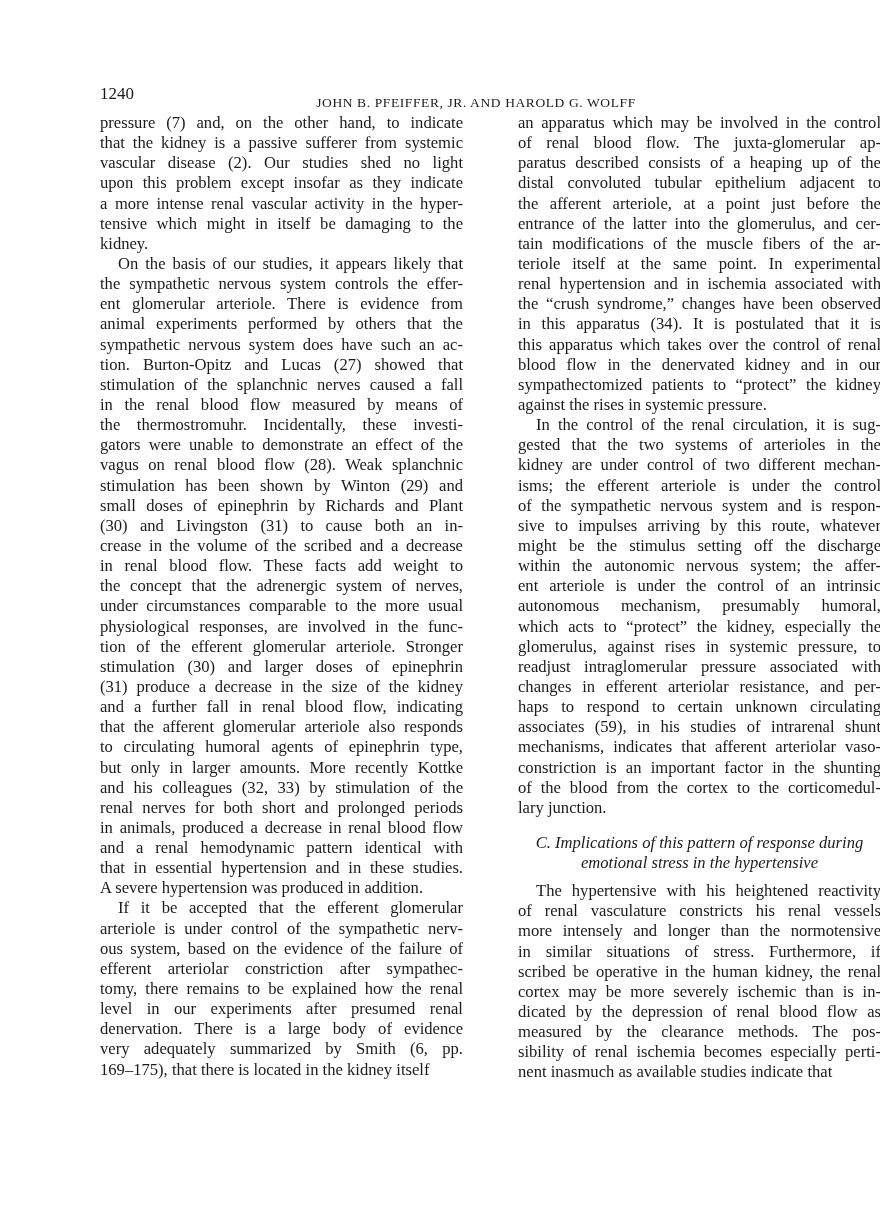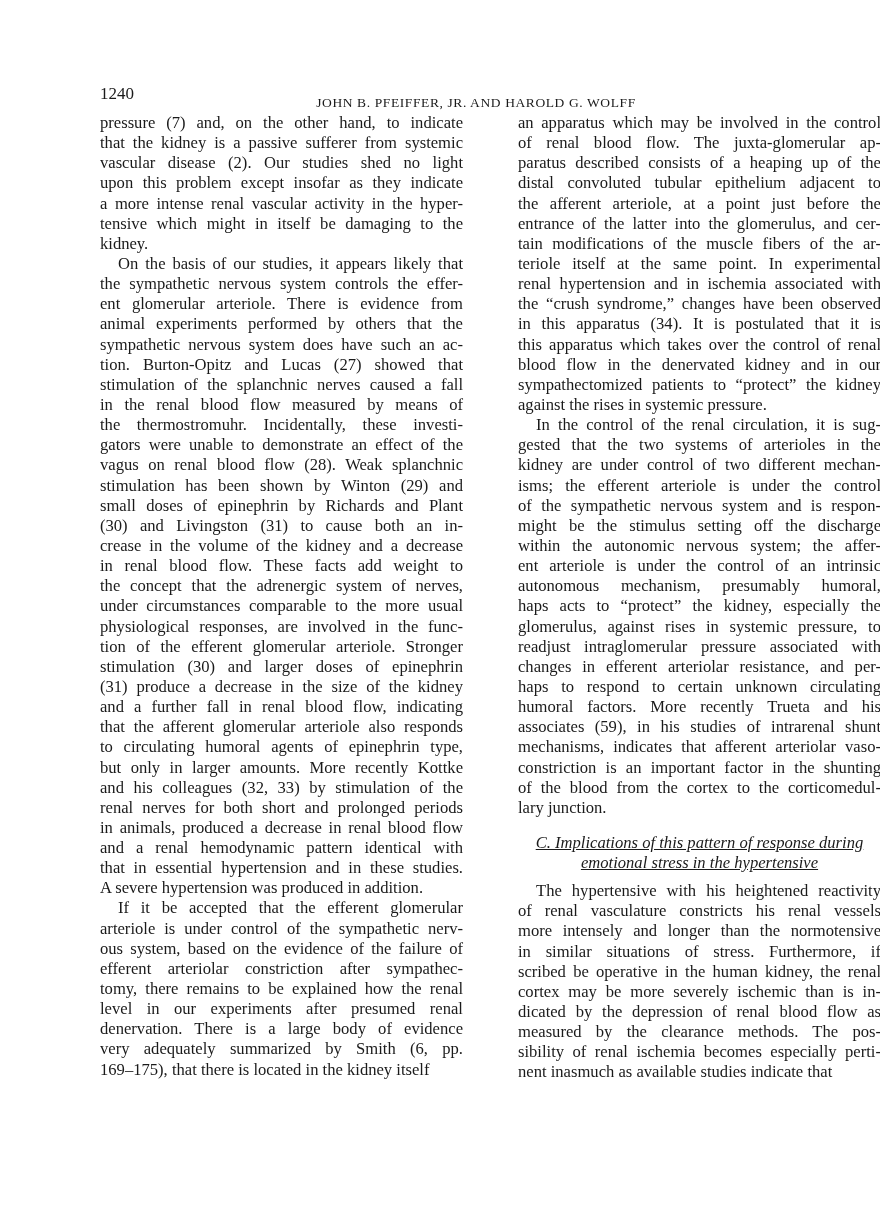--- a/index.html
+++ b/index.html
@@ -10,21 +10,21 @@
   .running-head { position:absolute; left:0; width:752px; text-align:center; top:2px;
                   font-size:13.5px; letter-spacing:0.6px; text-transform:uppercase;margin-top:9px; }
   .column { position:absolute; top:113px; width:363px; font-size:16.6px; line-height:20.15px;
             text-align:justify; hyphens:none; }
   .col-left { left:100px; }
   .col-right { left:498px;margin-left:20px; }
   .line { display:block; white-space:nowrap; text-align:justify; text-align-last:justify; height:20.15px; }
   .line.last { text-align-last:left; }
   .line.indent { padding-left:18px; }
   .heading { font-style:italic; text-align:center; margin-top:14px; margin-bottom:9px; font-size:16.6px; line-height:21px; }
-  .heading .line { text-align:left; text-align-last:center;text-decoration:underline; }
+  .heading .line { text-align:left; text-align-last:center; }
 </style>
 </head>
 <body>
 
 <div class="page-header">
   <span class="page-number">1240</span>
   <span class="running-head">JOHN B. PFEIFFER, JR. AND HAROLD G. WOLFF</span>
 </div>
 
 <div class="column col-left" id="left-col">
@@ -42,21 +42,21 @@
     <span class="line">sympathetic nervous system does have such an ac-</span>
     <span class="line">tion.  Burton-Opitz and Lucas (27) showed that</span>
     <span class="line">stimulation of the splanchnic nerves caused a fall</span>
     <span class="line">in the renal blood flow measured by means of</span>
     <span class="line">the thermostromuhr.  Incidentally, these investi-</span>
     <span class="line">gators were unable to demonstrate an effect of the</span>
     <span class="line">vagus on renal blood flow (28).  Weak splanchnic</span>
     <span class="line">stimulation has been shown by Winton (29) and</span>
     <span class="line">small doses of epinephrin by Richards and Plant</span>
     <span class="line">(30) and Livingston (31) to cause both an in-</span>
-    <span class="line">crease in the volume of the kidney and a decrease</span>
+    <span class="line">crease in the volume of the scribed and a decrease</span>
     <span class="line">in renal blood flow.  These facts add weight to</span>
     <span class="line">the concept that the adrenergic system of nerves,</span>
     <span class="line">under circumstances comparable to the more usual</span>
     <span class="line">physiological responses, are involved in the func-</span>
     <span class="line">tion of the efferent glomerular arteriole.  Stronger</span>
     <span class="line">stimulation (30) and larger doses of epinephrin</span>
     <span class="line">(31) produce a decrease in the size of the kidney</span>
     <span class="line">and a further fall in renal blood flow, indicating</span>
     <span class="line">that the afferent glomerular arteriole also responds</span>
     <span class="line">to circulating humoral agents of epinephrin type,</span>
@@ -93,30 +93,30 @@
       <span class="line">in this apparatus (34).  It is postulated that it is</span>
       <span class="line">this apparatus which takes over the control of renal</span>
       <span class="line">blood flow in the denervated kidney and in our</span>
       <span class="line">sympathectomized patients to “protect” the kidney</span>
       <span class="line last">against the rises in systemic pressure.</span>
       <span class="line indent">In the control of the renal circulation, it is sug-</span>
       <span class="line">gested that the two systems of arterioles in the</span>
       <span class="line">kidney are under control of two different mechan-</span>
       <span class="line">isms; the efferent arteriole is under the control</span>
       <span class="line">of the sympathetic nervous system and is respon-</span>
+      <span class="line">sive to impulses arriving by this route, whatever</span>
       <span class="line">might be the stimulus setting off the discharge</span>
       <span class="line">within the autonomic nervous system; the affer-</span>
       <span class="line">ent arteriole is under the control of an intrinsic</span>
       <span class="line">autonomous mechanism, presumably humoral,</span>
-      <span class="line">haps acts to “protect” the kidney, especially the</span>
+      <span class="line">which acts to “protect” the kidney, especially the</span>
       <span class="line">glomerulus, against rises in systemic pressure, to</span>
       <span class="line">readjust intraglomerular pressure associated with</span>
       <span class="line">changes in efferent arteriolar resistance, and per-</span>
       <span class="line">haps to respond to certain unknown circulating</span>
-      <span class="line">humoral factors.  More recently Trueta and his</span>
       <span class="line">associates (59), in his studies of intrarenal shunt</span>
       <span class="line">mechanisms, indicates that afferent arteriolar vaso-</span>
       <span class="line">constriction is an important factor in the shunting</span>
       <span class="line">of the blood from the cortex to the corticomedul-</span>
       <span class="line last">lary junction.</span>
     </div>
   <div class="heading">
     <span class="line">C. Implications of this pattern of response during</span>
     <span class="line">emotional stress in the hypertensive</span>
   </div>

